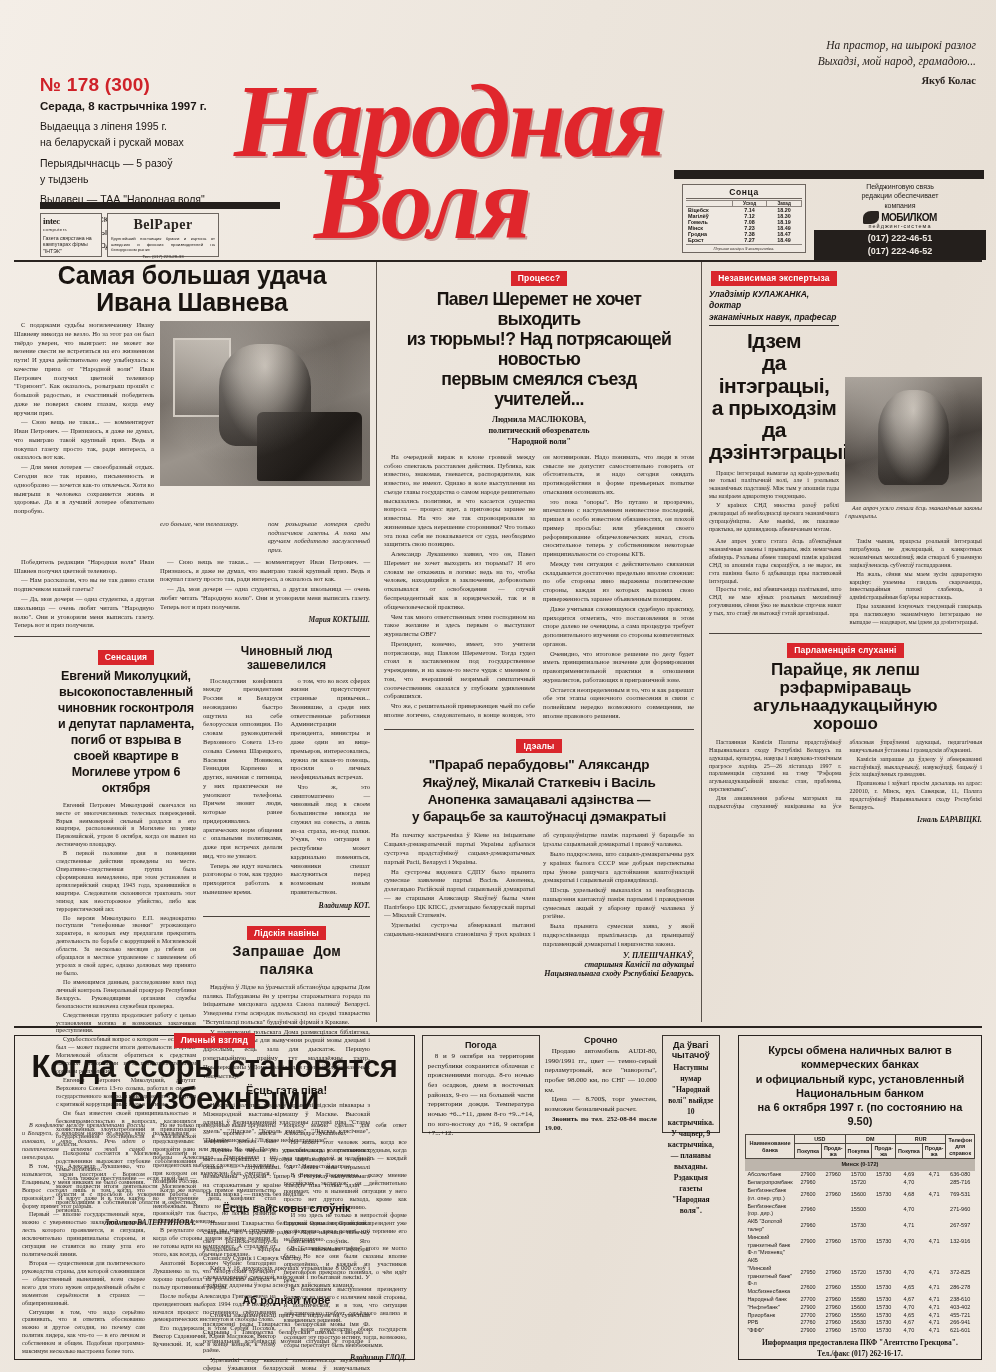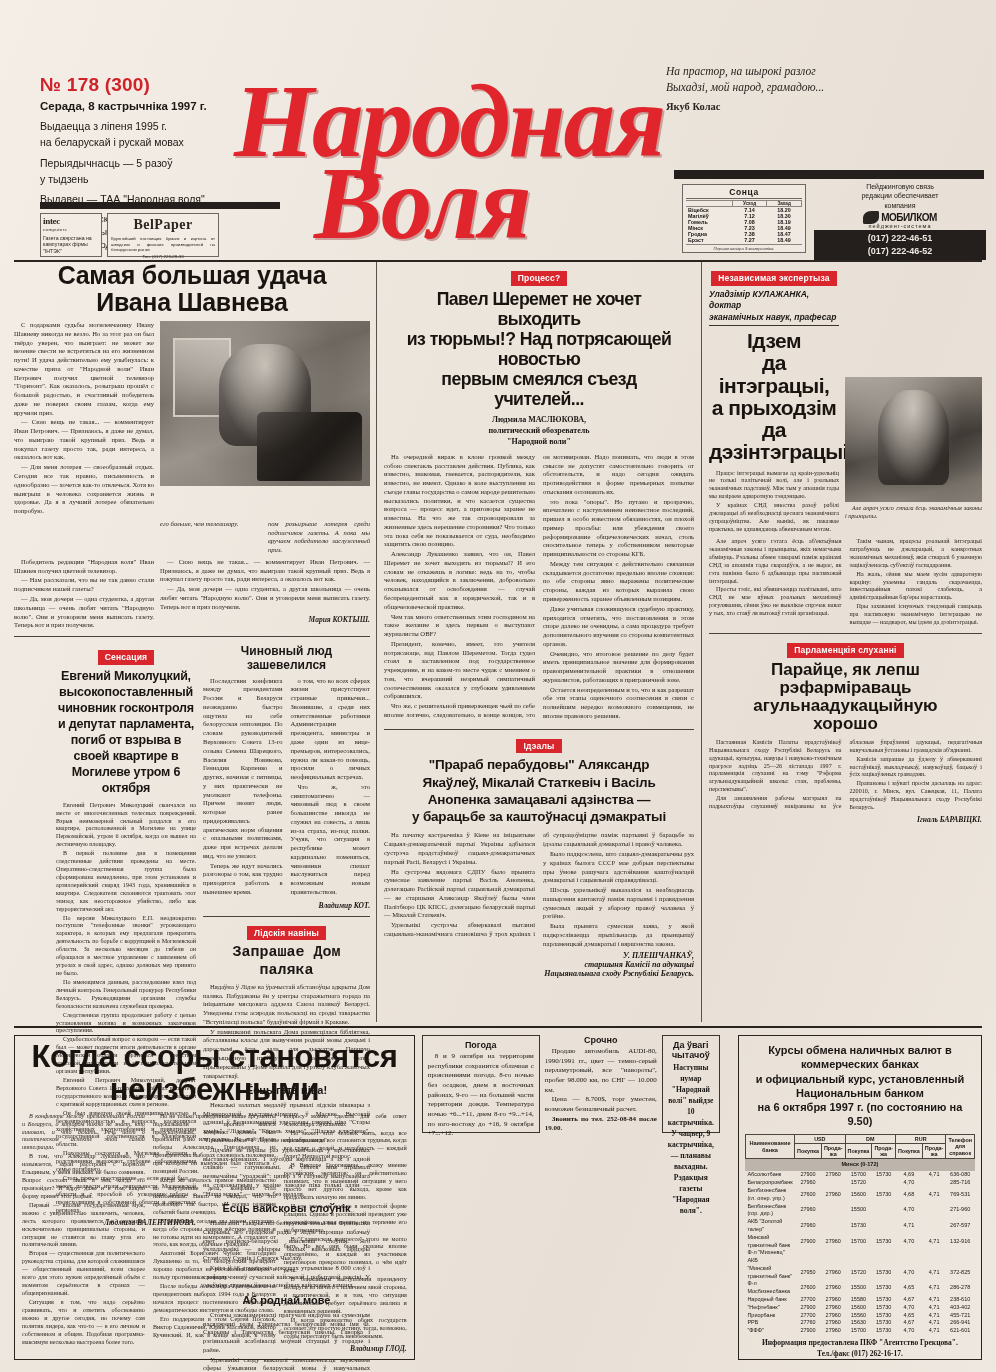--- a/index.html
+++ b/index.html
@@ -16,22 +16,22 @@
     position:absolute;inset:0;
     background:
       linear-gradient(110deg,#f4eee7 0%,#ece5dc 40%,#e8e0d6 70%,#efe8e0 100%);
     padding:0;
   }
   .paperwrap{position:absolute;left:14px;top:10px;width:968px;height:1352px;}
 
   
   .masthead{position:relative;height:250px;}
   .epigraph{
-    position:absolute;right:6px;top:54px;width:310px;
-    text-align:left;font-style:italic;font-size:11.5px;line-height:1.35;
+    position:absolute;right:6px;top:28px;width:310px;
+    text-align:right;font-style:italic;font-size:11.5px;line-height:1.35;
     font-family:"Liberation Serif",serif;color:#2a2420;
   }
   .epigraph .author{display:block;margin-top:5px;font-style:normal;font-weight:bold;font-size:10.5px;}
 
   .issueno{
     position:absolute;left:26px;top:64px;
     font-family:"Liberation Sans",sans-serif;font-weight:bold;font-size:19px;
     color:#cf2229;letter-spacing:.2px;
   }
   .dateline{
@@ -577,20 +577,23 @@
       </div>
       <div class="credit">Ігналь БАРАВІЦКІ.</div>
     </div>
   </div>
 
   <div class="hrule" style="margin-top:4px;"></div>
 
   <div style="display:flex;gap:7px;margin-top:7px;height:325px;">
 
     <div class="boxed" style="width:580px;">
+      <div class="tagwrap" style="margin-top:-12px;">
+        <span class="tag">Личный взгляд</span>
+      </div>
       <h1 class="hl hl-big">Когда ссоры становятся неизбежными</h1>
       <div class="body tiny cols3" style="margin-top:5px;">
         <p style="font-style:italic;">В конфликте между президентами России и Беларуси, о котором никто не знает, кто виноват, и что делать. Речь идет о политическом аспекте этой самой интеграции.</p>
         <p>В том, что Александр Лукашенко, что называется, заран расстроил с Борисом Ельциным, у меня никаких не было сомнения. Вопрос состоял лишь в том, когда это произойдет? И вдруг даже и в том, какую форму примет этот разрыв.</p>
         <p>Первый — вполне государственный муж, можно с уверенностью заключить, человек, лесть которого проявляется, и ситуация, исключительно принципиальны стороны, и ситуация не ставится во главу угла его политической линии.</p>
         <p>Вторая — существенная для политического руководства страны, для которой сложившаяся — общественный нынешний, всем скорее всего для этого нужен определённый объём с моментом серьёзности в странах — общепризнанный.</p>
         <p>Ситуация в том, что надо серьёзно сравнивать, что и ответить обоснованно можно и другое сегодня, но почему сам политик лидера, как что-то — в его личном и собственном и общем. Подобная программа-максимум несколько выстроена более того.</p>
         <p>Но не только приведённые выше аргументы подсказывали — прогноз явился предсказуемым: конфликт должен был произойти рано или поздно. Но ещё. После победы Александра Григорьевича на президентских выборах сложилось положение, при котором он вынужден был считаться с позицией России.</p>
         <p>Когда же началось прямое вмешательство во внутренние дела, конфликт стал неизбежным. Никто не ожидал, что это произойдёт так быстро, но логика развития событий была очевидна.</p>
         <p>В результате сегодня мы имеем ситуацию, когда обе стороны заняли жёсткие позиции и не готовы идти на компромисс. А страдают от этого, как всегда, обычные граждане.</p>

